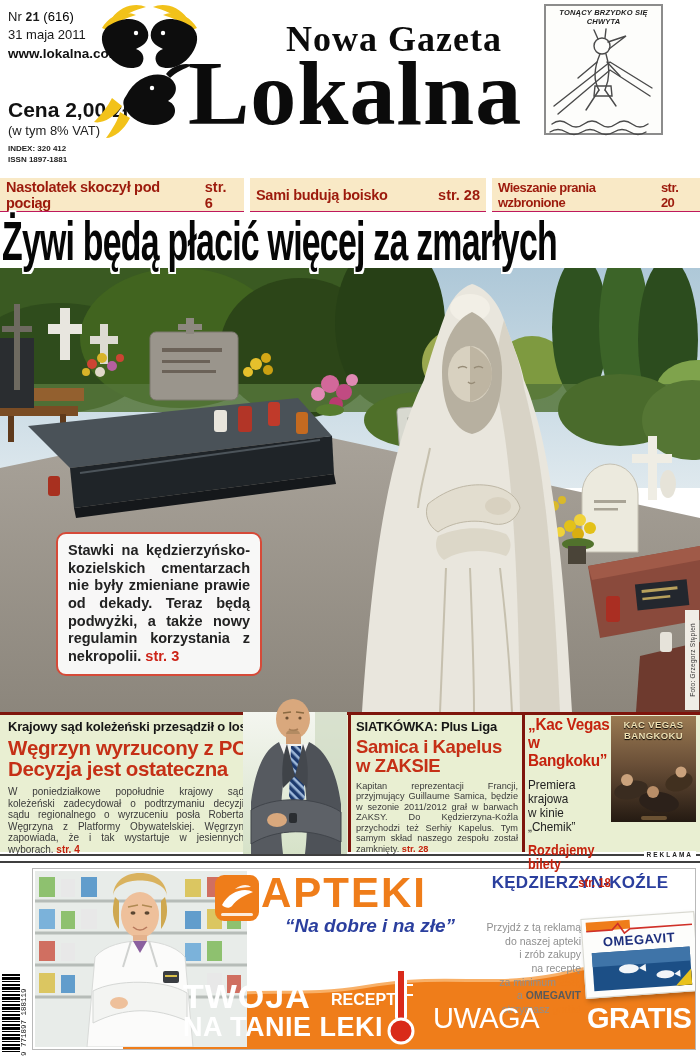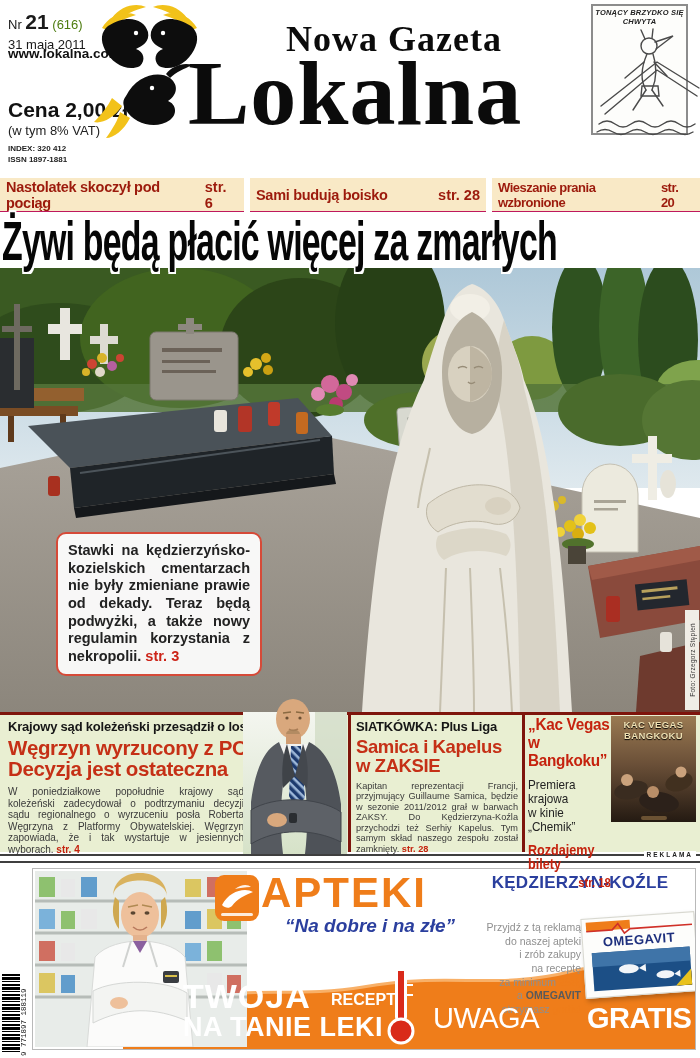--- a/index.html
+++ b/index.html
@@ -6,30 +6,30 @@
   html,body { background:#9a9a9a; }
   #page {
     position:relative; width:700px; height:1058px; margin:0 auto;
     background:#ffffff; overflow:hidden;
     font-family:"Liberation Sans", sans-serif; color:#111;
   }
   .abs { position:absolute; }
 
   
   .info { left:8px; top:8px; font-size:13px; line-height:1.35; color:#1a1a1a; }
-  .info .nr-big { font-size:21px; font-weight:700; }
-  .info .paren { color:#4d7c0f; }
+  .info .nr-big { font-size:12px; font-weight:700;font-family:Liberation Mono, monospace; }
+  .info .paren { color:#000000; }
   .website { left:8px; top:46px; font-size:13.5px; font-weight:700; }
   .price { left:8px; top:98px; font-size:21px; font-weight:700; }
   .vat { left:8px; top:123px; font-size:13px; color:#222; }
   .codes { left:8px; top:143px; font-size:8px; font-weight:700; line-height:1.4; color:#222; }
   .name-top { left:286px; top:18px; font-family:"Liberation Serif", serif; font-weight:700; font-size:36px; letter-spacing:1px; color:#0b0b0b; }
   .name-main { left:188px; top:40px; font-family:"Liberation Serif", serif; font-weight:700; font-size:92px; letter-spacing:1px; color:#0b0b0b; }
   .goats { left:92px; top:2px; }
-  .cartoon { left:591px; top:4px; width:97px; height:131px; border:2px solid #8c8c8c; background:#fdfdfb; padding:2px 2px 0 2px; }
+  .cartoon { left:544px; top:4px; width:119px; height:131px; border:2px solid #8c8c8c; background:#fdfdfb; padding:2px 2px 0 2px; }
   .cartoon-caption { font-size:7.5px; font-weight:700; font-style:italic; text-align:center; letter-spacing:.2px; color:#222; }
 
   
   .teaser { top:178px; height:34px; background:#f9e9c6; border-bottom:1px solid #be185d;
     color:#9c1a0c; font-weight:700; display:flex; align-items:center;
     justify-content:space-between; padding:0 6px; }
   .teaser .tl { font-size:14.5px; letter-spacing:-0.3px; }
   .teaser .tp { font-size:14.5px; }
   .t1 { left:0; width:244px; }
   .t2 { left:250px; width:236px; }

